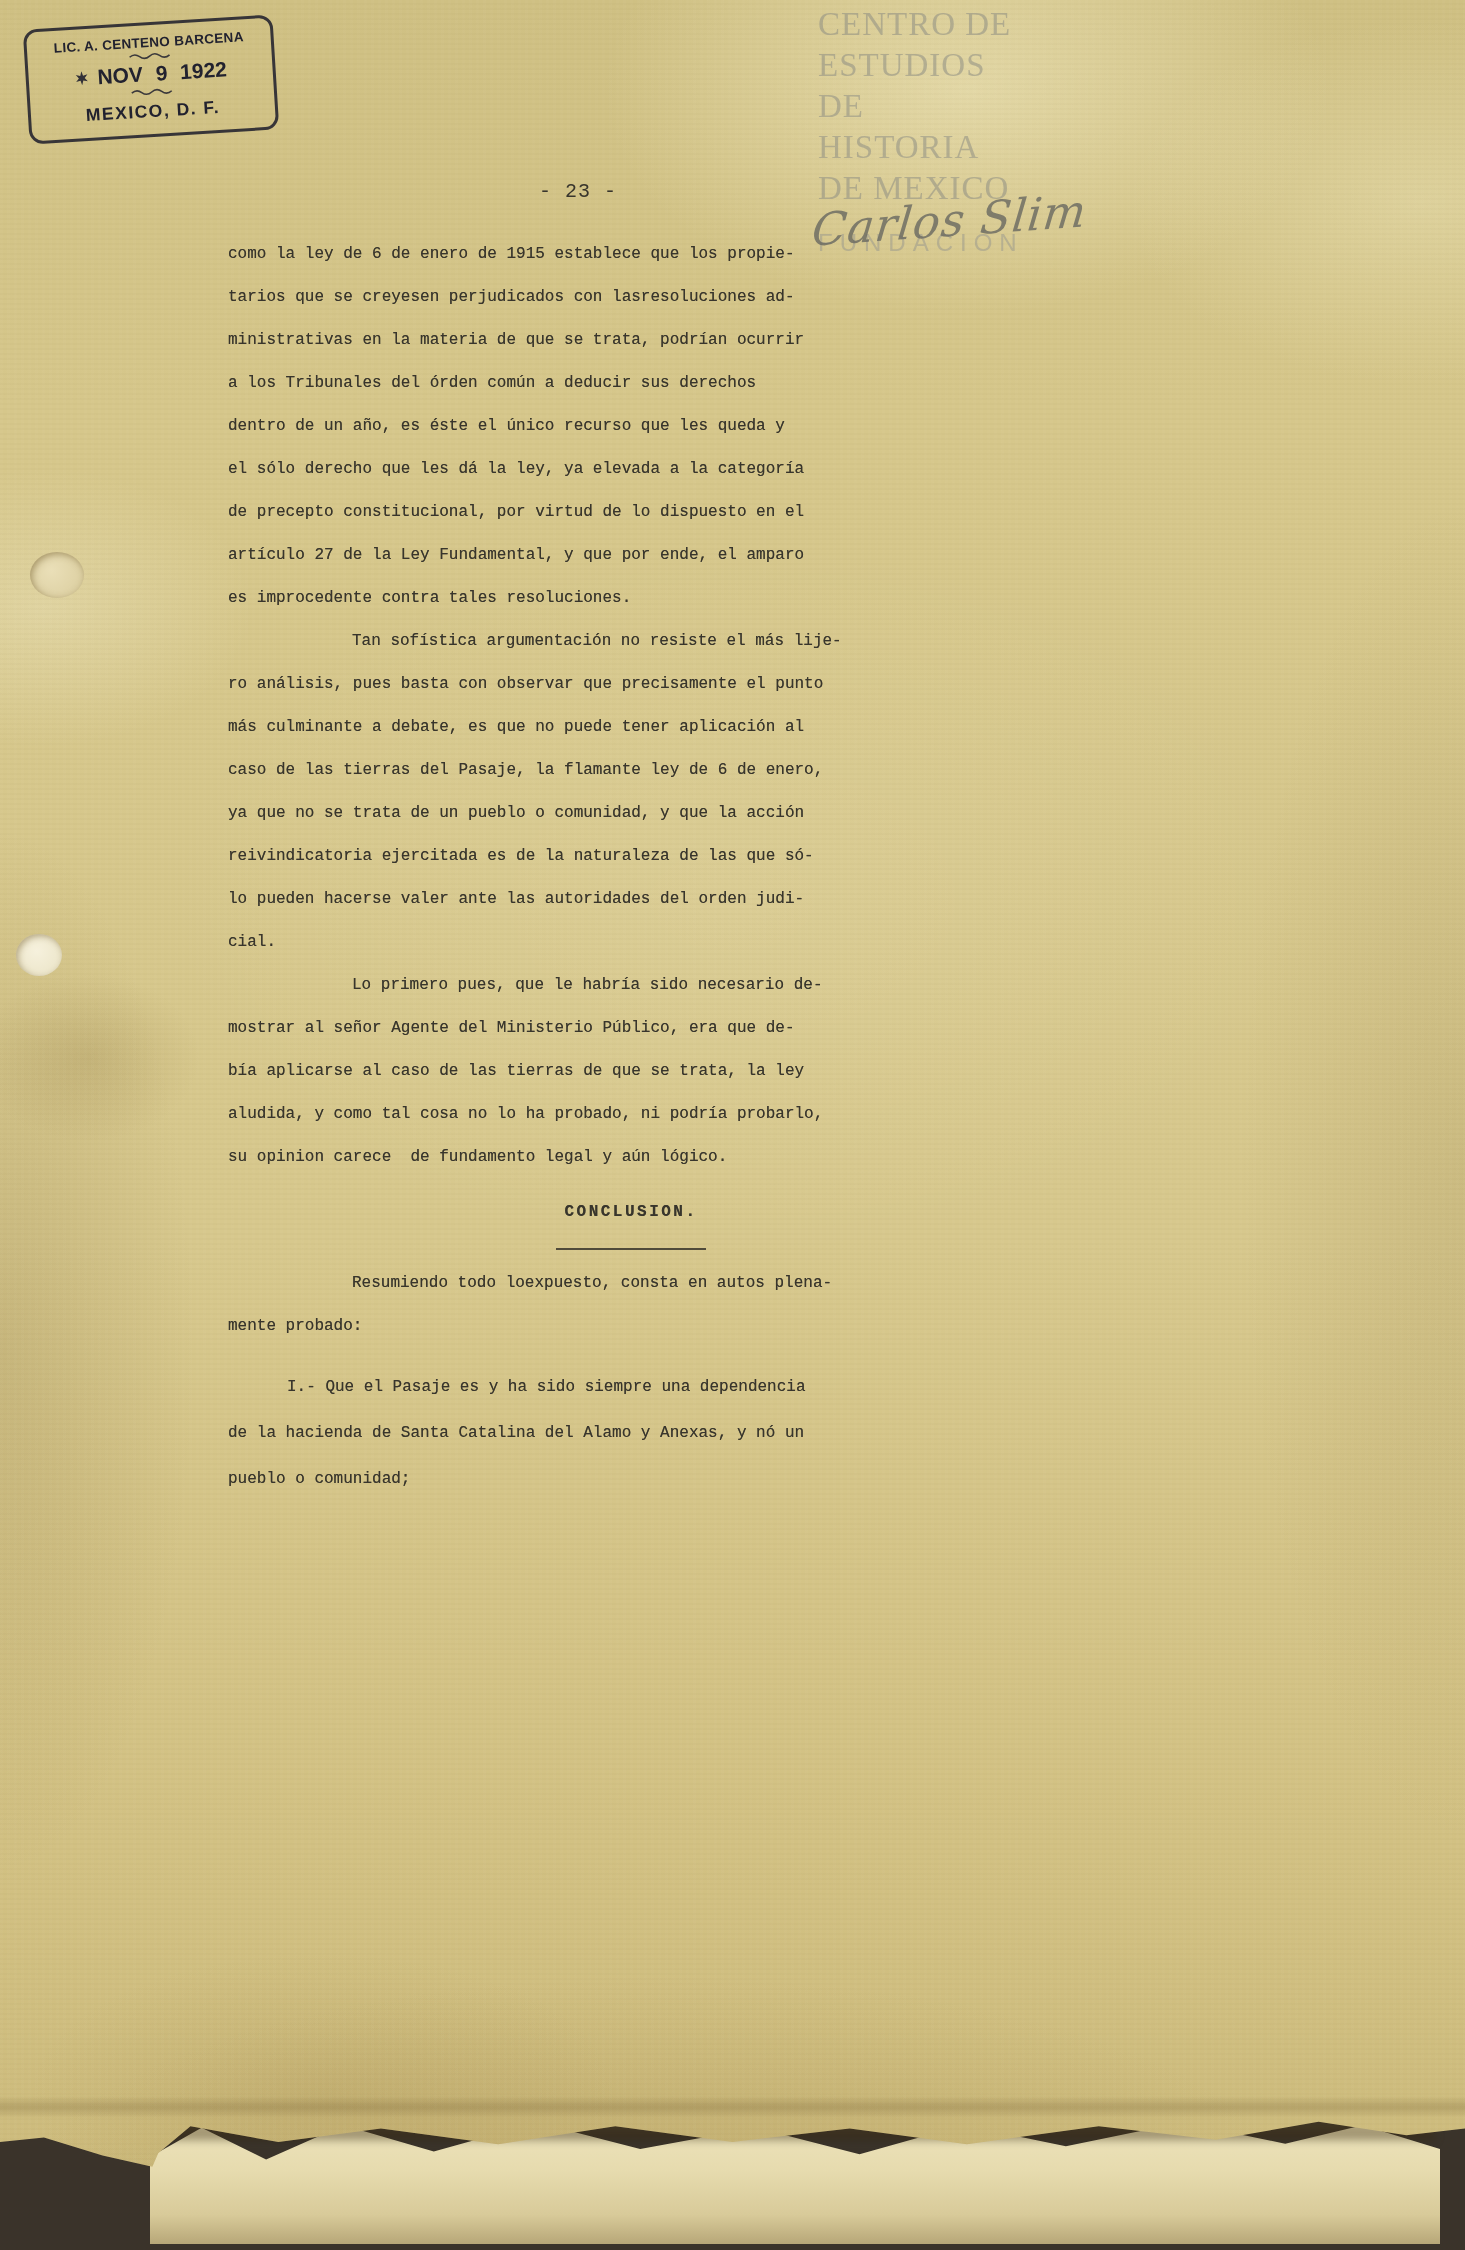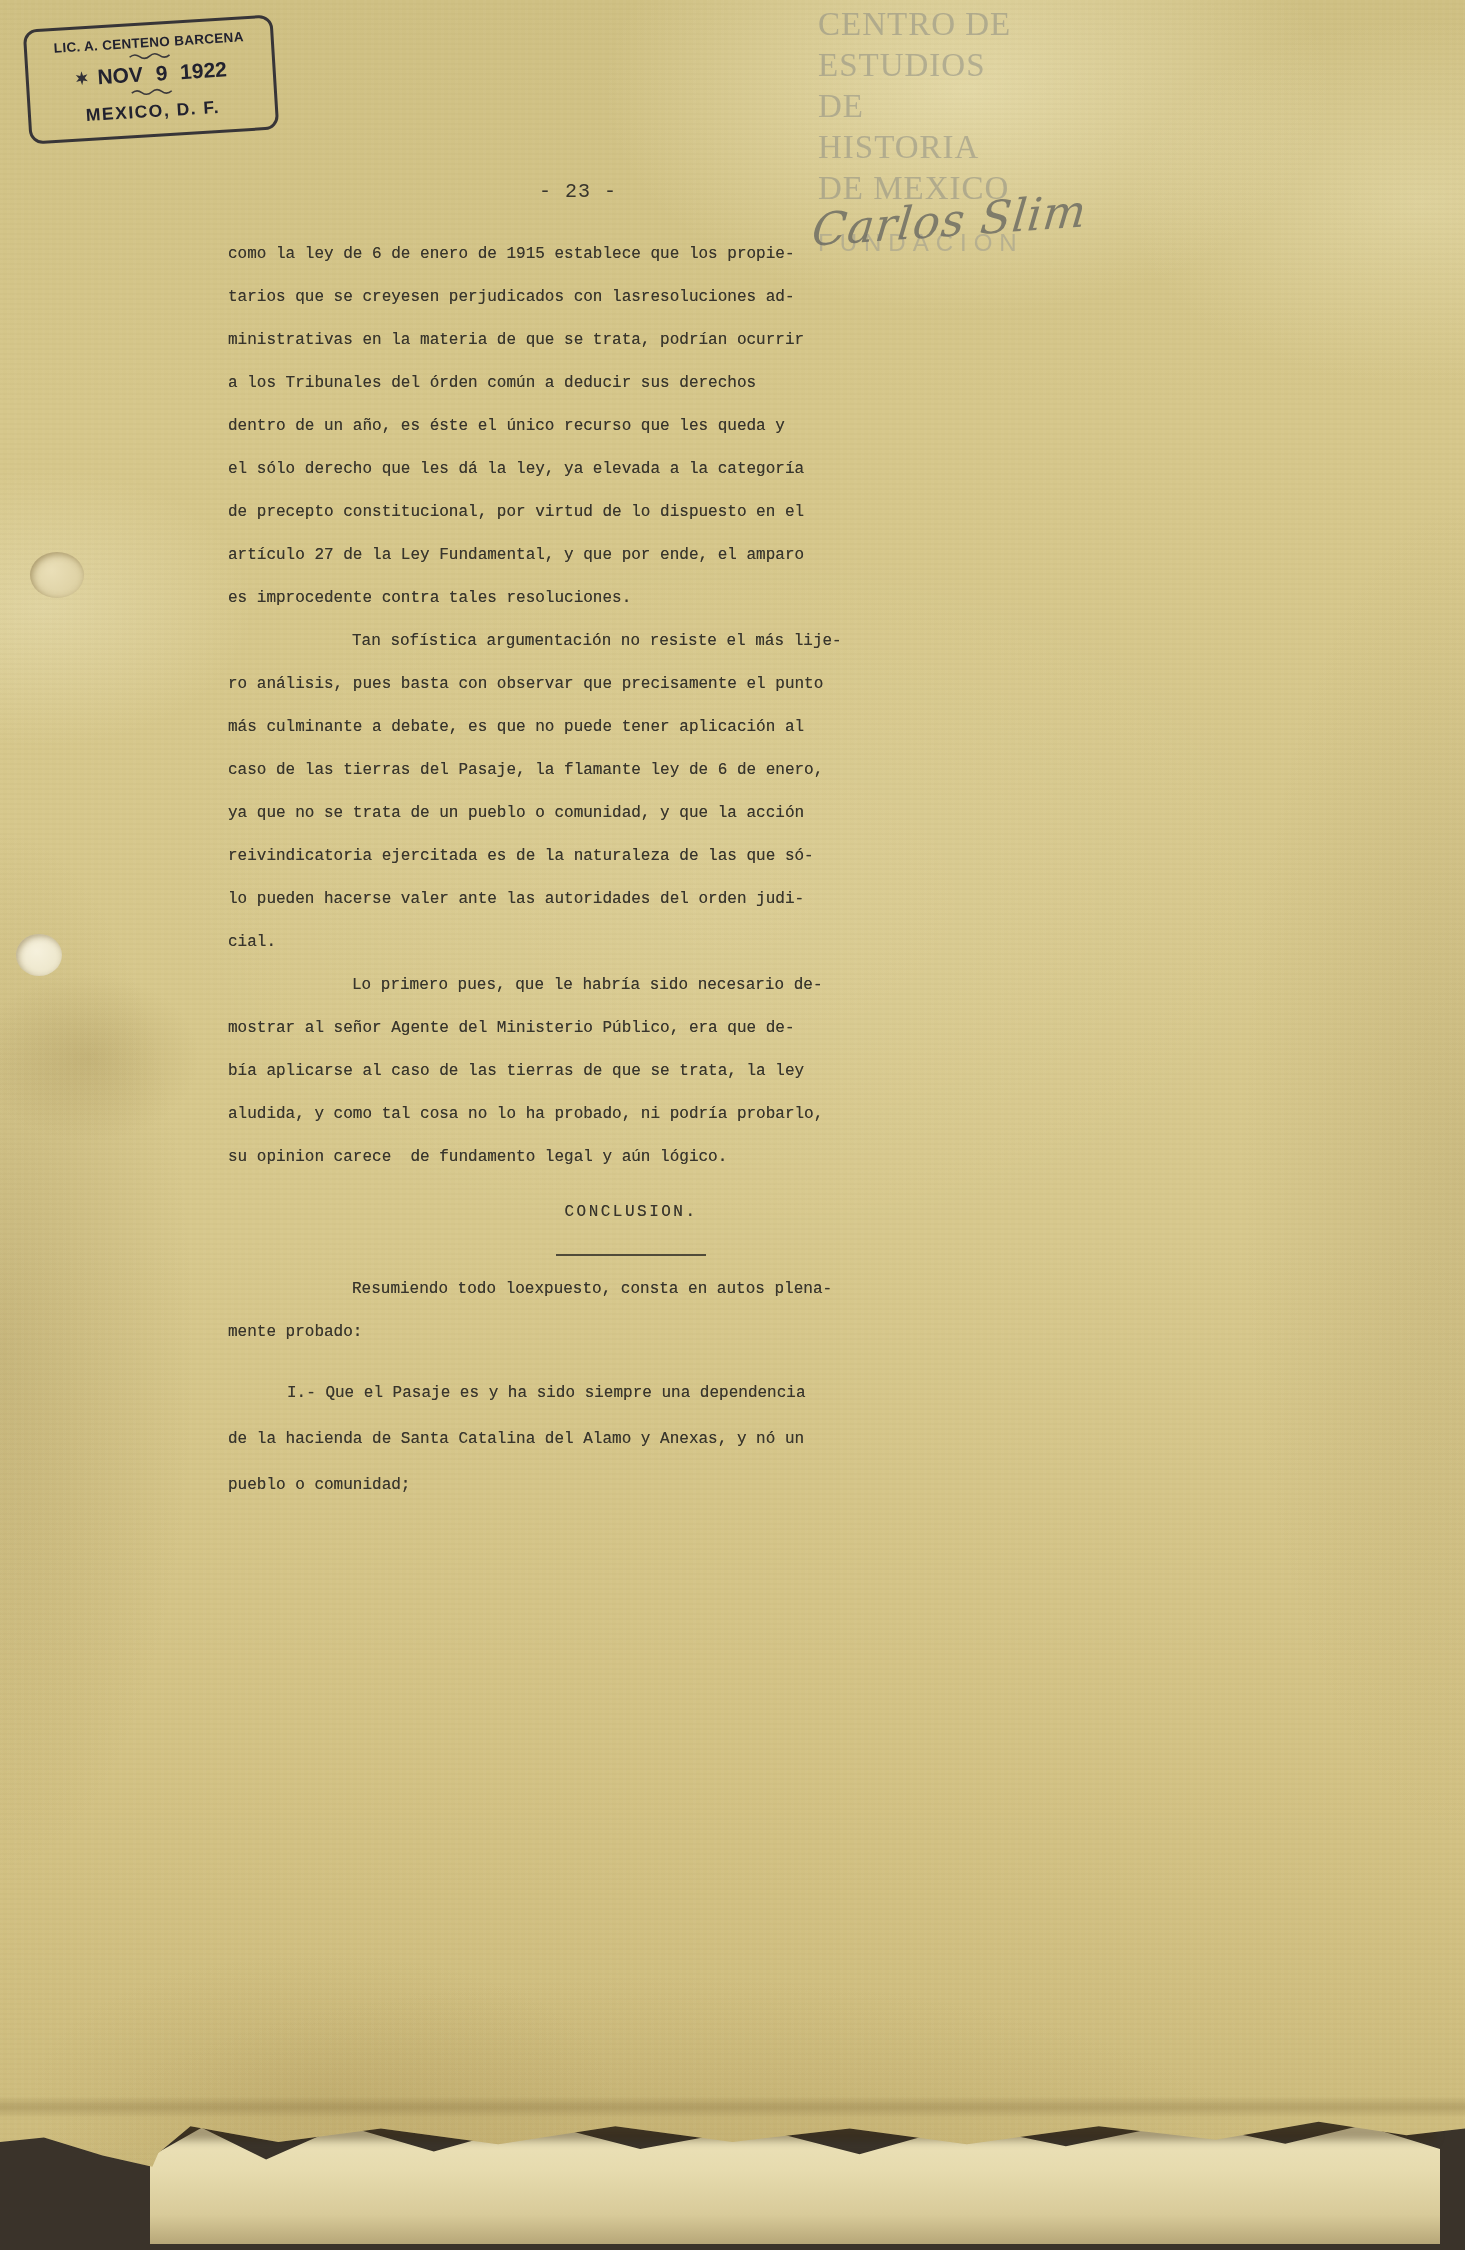--- a/index.html
+++ b/index.html
@@ -149,23 +149,23 @@
     font-size: 16px; line-height: 43px;
     color: var(--ink, #38352c);
     text-shadow: 0 0 0.6px rgba(56,53,44,0.65);
   }
   .para { margin: 0; white-space: pre-wrap; }
   .para.indent { text-indent: 124px; }
   .para.item { text-indent: 59px; line-height: 46px; margin-top: 16px; }
   .heading-row { text-align: center; margin: 12px 0; }
   .heading {
     display: inline-block;
-    font-weight: 400; letter-spacing: 2.5px;
+    font-weight: 700; letter-spacing: 2.5px;
     border-bottom: 2px solid rgba(56,53,44,0.85);
-    padding: 0 8px 20px;
+    padding: 0 8px 14px;
   }
 </style>
 </head>
 <body>
 
 <div class="page">
 
   <div class="under-strip"></div>
   <div class="tear-shadow"></div>
 

